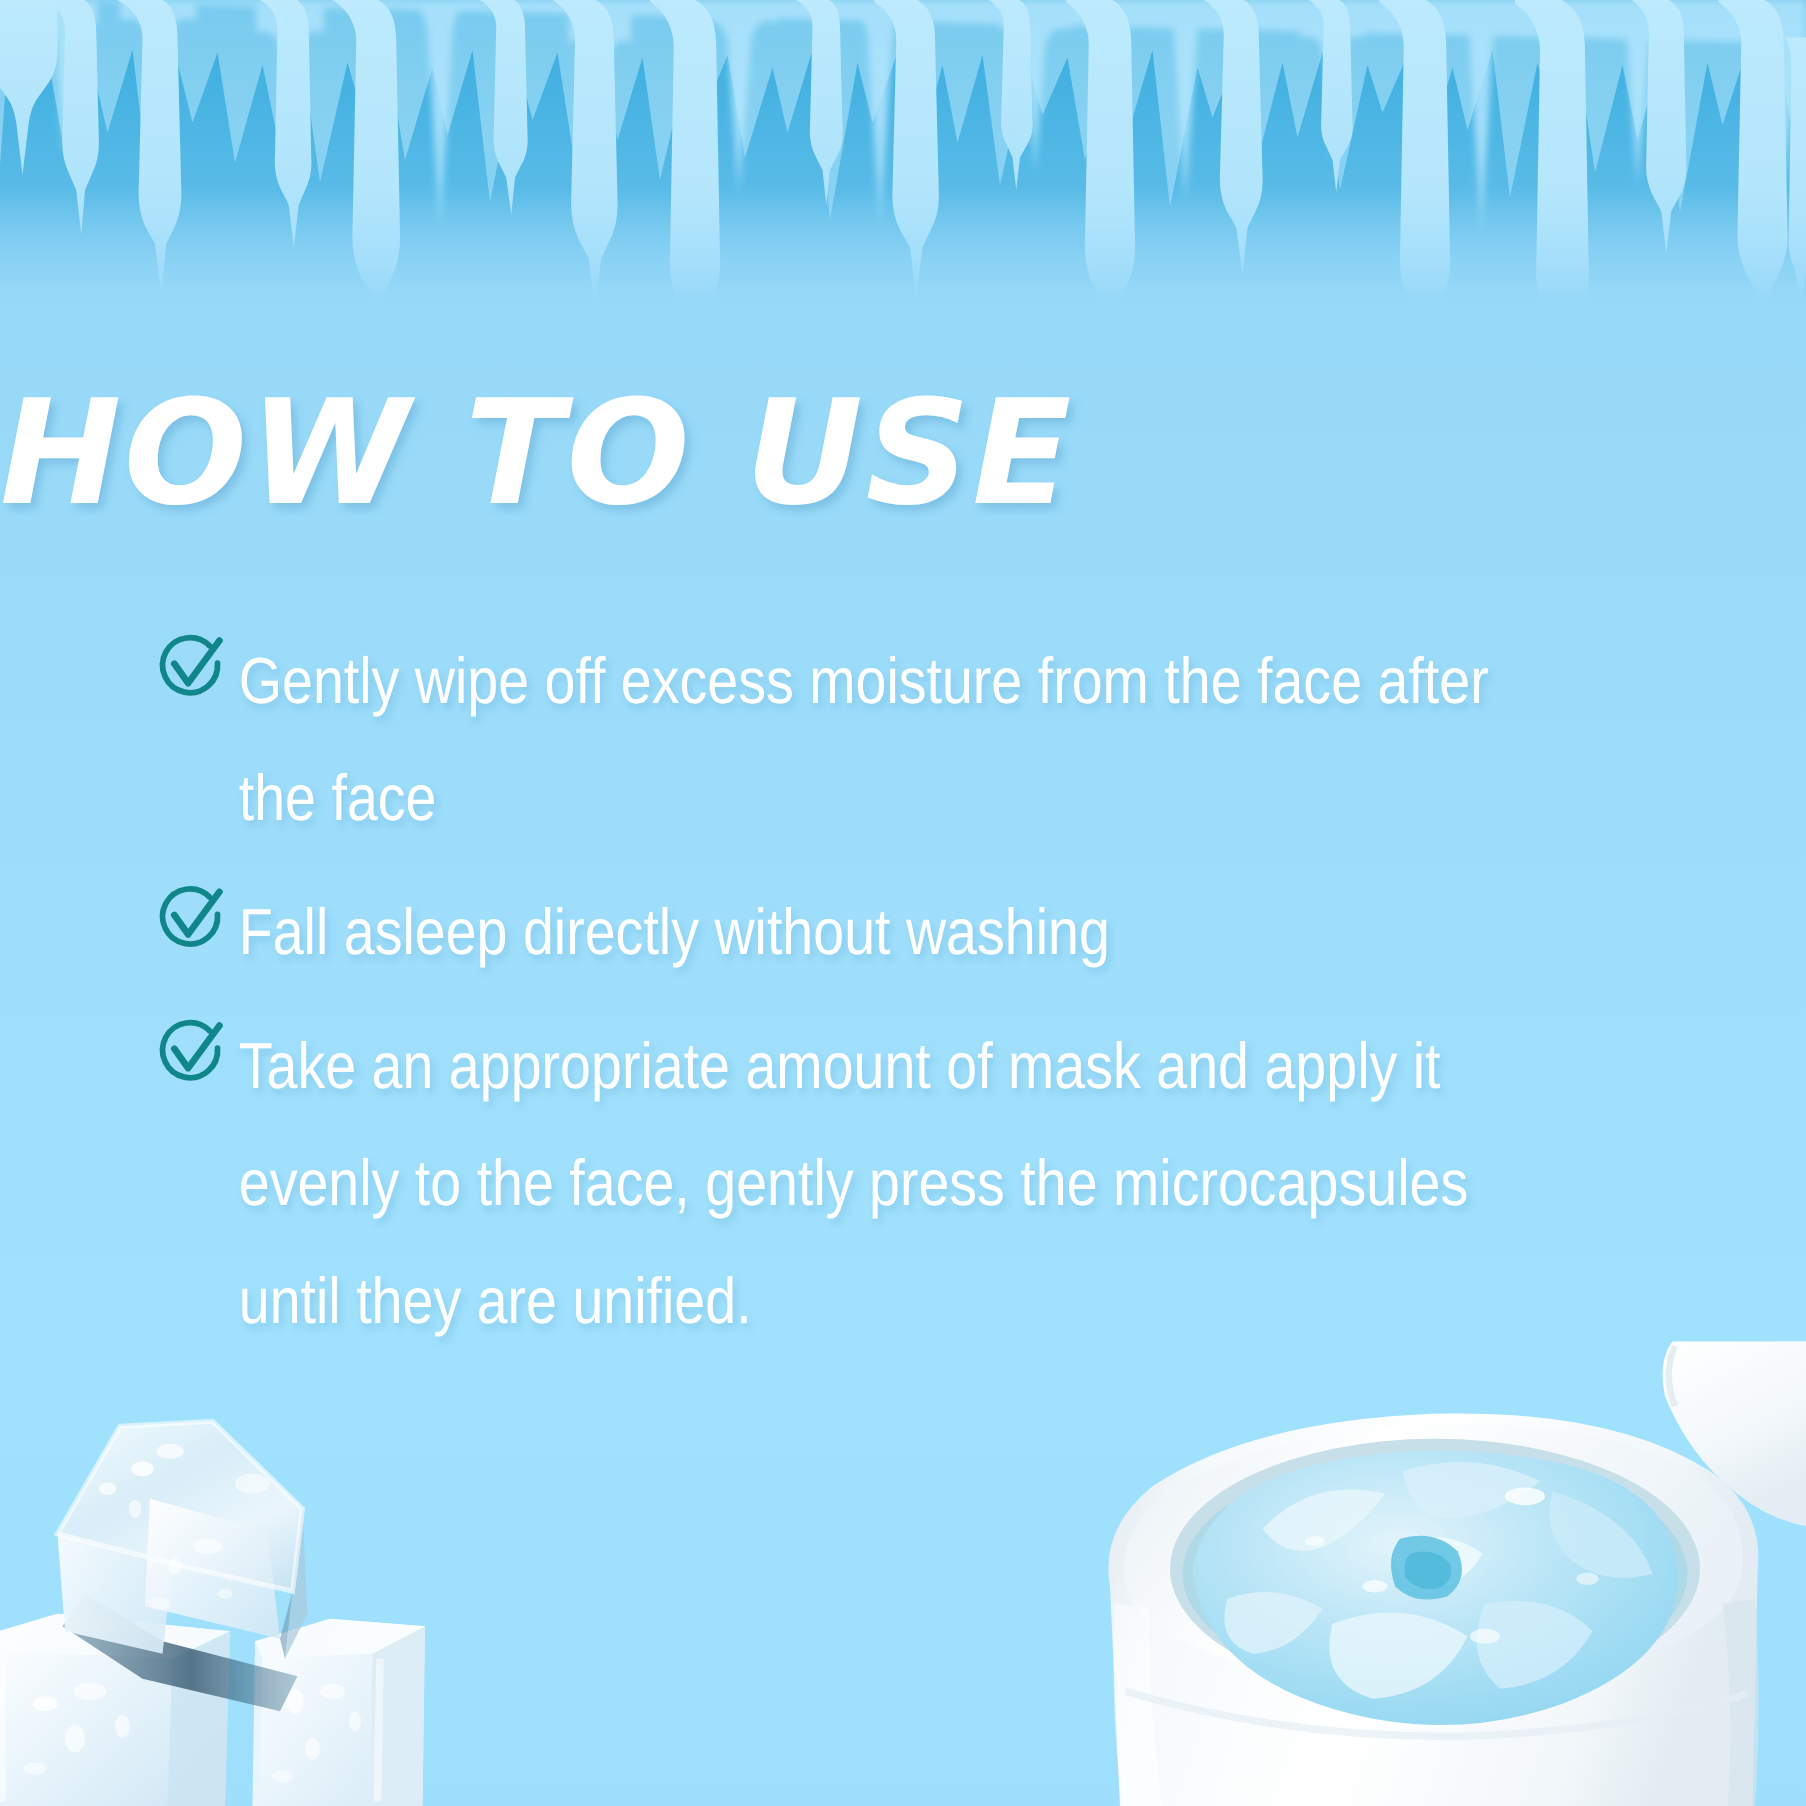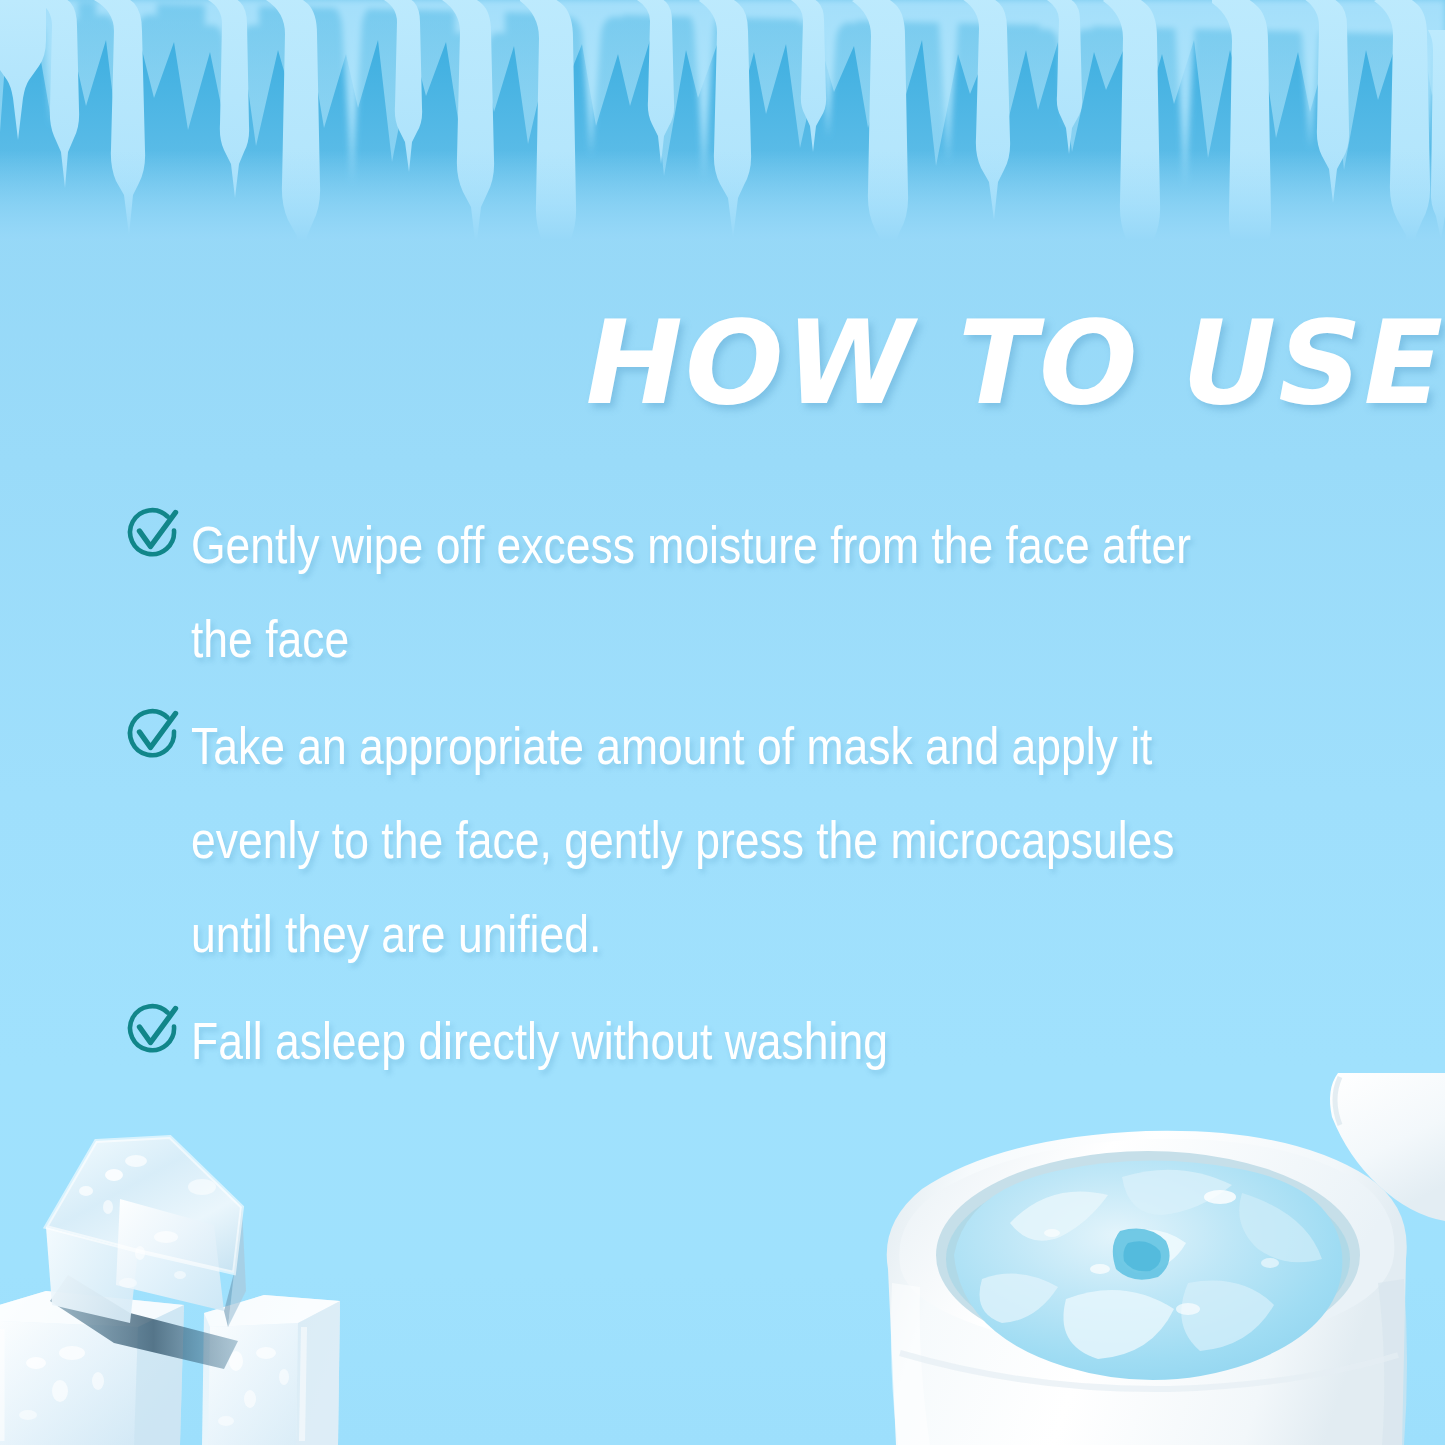--- a/index.html
+++ b/index.html
@@ -32,21 +32,21 @@
     overflow: hidden;
   }
   .icicle-band svg { display: block; }
 
   
   .title {
     position: absolute;
     top: 300px;
     left: 0;
     width: 1445px;
-    text-align: right;
+    text-align: left;
     color: #ffffff;
     font-family: "DejaVu Sans", sans-serif;
     font-size: 116px;
     font-weight: bold;
     font-style: italic;
     letter-spacing: 2px;
     line-height: 1.08;
     text-shadow: 4px 5px 7px rgba(74, 150, 196, 0.35);
     white-space: nowrap;
     user-select: none;
@@ -258,31 +258,31 @@
       <span class="item-text">Gently wipe off excess moisture from the face after the face</span>
     </div>
 
     <div class="item">
       <span class="check">
         <svg viewBox="0 0 60 60" xmlns="http://www.w3.org/2000/svg">
           <path d="M45.5 13.5 A22 22 0 1 0 52 27.5" fill="none" stroke="#11868a" stroke-width="4.6" stroke-linecap="round"></path>
           <path d="M17.5 28 L28.5 43.5 L53.5 9.5" fill="none" stroke="#11868a" stroke-width="5.4" stroke-linecap="round" stroke-linejoin="round"></path>
         </svg>
       </span>
-      <span class="item-text">Take an appropriate amount of mask and apply it evenly to the face, gently press the microcapsules until they are unified.</span>
+      <span class="item-text">Fall asleep directly without washing</span>
     </div>
 
     <div class="item">
       <span class="check">
         <svg viewBox="0 0 60 60" xmlns="http://www.w3.org/2000/svg">
           <path d="M45.5 13.5 A22 22 0 1 0 52 27.5" fill="none" stroke="#11868a" stroke-width="4.6" stroke-linecap="round"></path>
           <path d="M17.5 28 L28.5 43.5 L53.5 9.5" fill="none" stroke="#11868a" stroke-width="5.4" stroke-linecap="round" stroke-linejoin="round"></path>
         </svg>
       </span>
-      <span class="item-text">Fall asleep directly without washing</span>
+      <span class="item-text">Take an appropriate amount of mask and apply it evenly to the face, gently press the microcapsules until they are unified.</span>
     </div>
 
   </div>
 
   <div class="ice-cubes">
     <svg width="420" height="330" viewBox="0 0 420 330" xmlns="http://www.w3.org/2000/svg">
       <defs>
         <linearGradient id="cubeTop" x1="0.1" y1="0" x2="0.9" y2="1">
           <stop offset="0%" stop-color="#f4fbfe" stop-opacity="0.97"></stop>
           <stop offset="38%" stop-color="#dceef8" stop-opacity="0.93"></stop>

